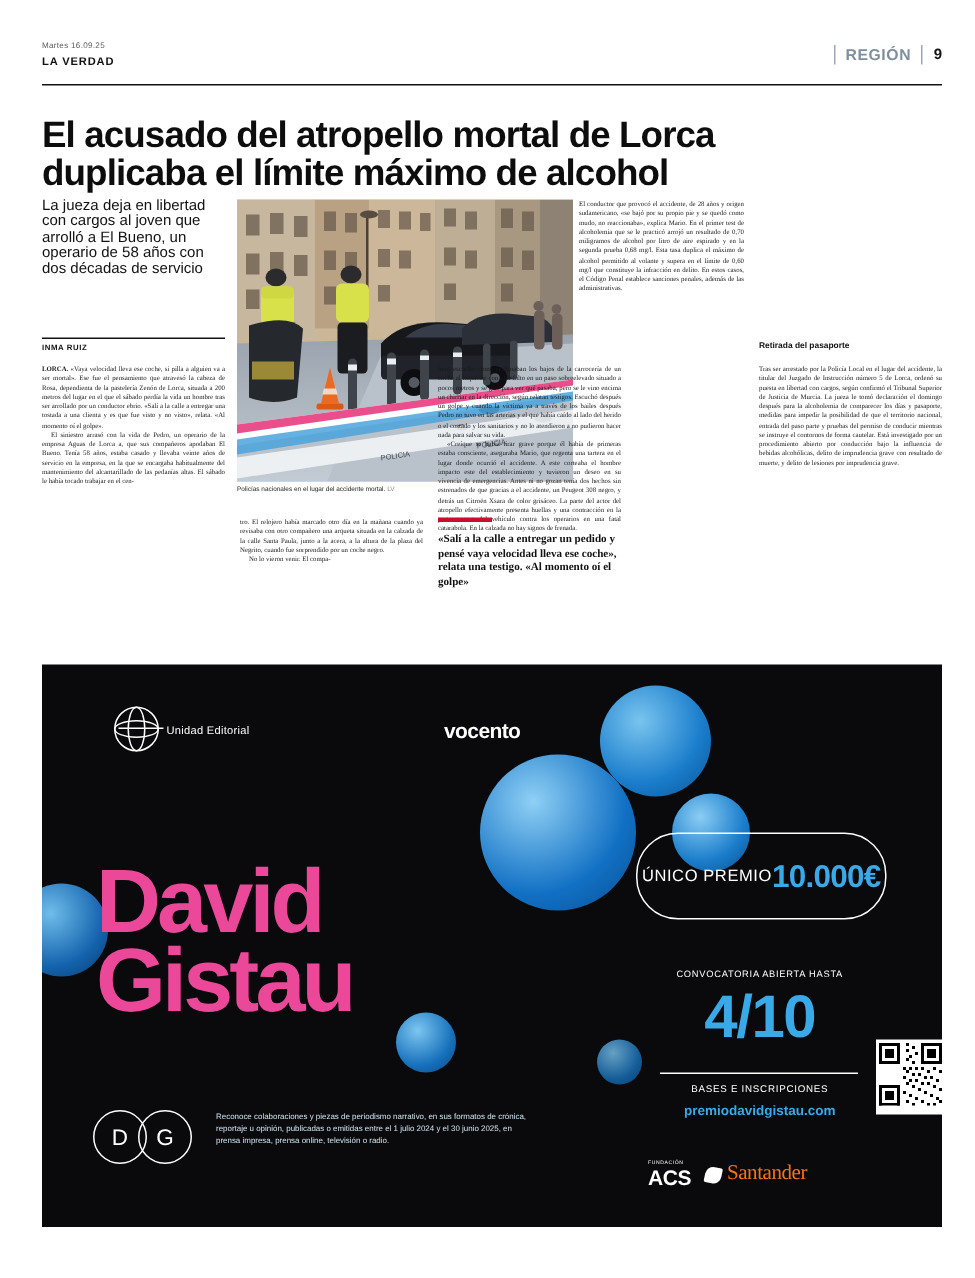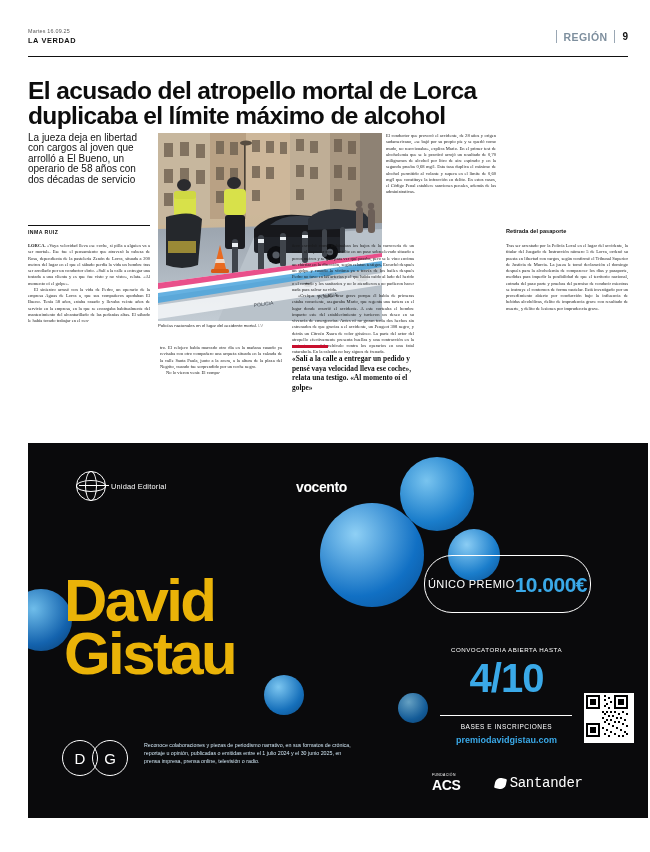--- a/index.html
+++ b/index.html
@@ -49,35 +49,35 @@
 
   
   .pullq{position:absolute;left:292px;top:345px;width:122px;}
   .pullq .bar{width:36px;height:3.2px;background:#c8102e;margin-bottom:6px;}
   .pullq .txt{font-family:"Liberation Serif",serif;font-weight:bold;font-size:7.4px;line-height:9.6px;color:#111;}
 
   .subhead{position:absolute;left:506px;top:228px;width:122px;
     font-family:"Liberation Sans",sans-serif;font-weight:bold;font-size:5.6px;color:#111;}
 
   
-  .ad{position:absolute;left:28px;top:443px;width:600px;height:375px;background:#0a0a0c;overflow:hidden;padding-left:20px;}
+  .ad{position:absolute;left:28px;top:443px;width:600px;height:375px;background:#0a0a0c;overflow:hidden;}
   .bubble{position:absolute;border-radius:50%;}
   .ad-logo{position:absolute;left:48px;top:28px;display:flex;align-items:center;gap:5px;}
   .globe{width:28px;height:28px;border:1.1px solid #fff;border-radius:50%;position:relative;}
   .globe:before,.globe:after{content:"";position:absolute;border:1.1px solid #fff;border-radius:50%;}
   .globe:before{left:8px;top:-1.1px;width:10px;height:28px;}
   .globe:after{left:-1.1px;top:8px;width:28px;height:10px;border-radius:50%;}
   .globe-bar{position:absolute;left:2px;top:13px;width:30px;height:1.1px;background:#fff;}
   .ue-text{font-family:"Liberation Sans",sans-serif;font-size:7.4px;color:#fff;letter-spacing:.2px;}
   .vocento{position:absolute;left:268px;top:36px;font-family:"Liberation Sans",sans-serif;
     font-weight:bold;font-size:14px;color:#fff;letter-spacing:-.4px;}
   .vi-premio{position:absolute;left:42px;top:84px;font-family:"Liberation Sans",sans-serif;
     font-size:21px;line-height:21px;color:#fff;letter-spacing:.3px;}
   .bigname{position:absolute;left:36px;top:131px;font-family:"Liberation Sans",sans-serif;
-    font-weight:bold;font-size:60px;line-height:53px;color:#eab308;letter-spacing:-2.6px;}
+    font-weight:bold;font-size:60px;line-height:53px;color:#ec4899;letter-spacing:-2.6px;}
   .dg{position:absolute;left:34px;top:297px;display:flex;}
   .dg div{width:34px;height:34px;border:1px solid #fff;border-radius:50%;
     display:flex;align-items:center;justify-content:center;
     font-family:"Liberation Sans",sans-serif;font-size:15px;color:#fff;}
   .dg div+div{margin-left:-6px;}
   .ad-desc{position:absolute;left:116px;top:298px;width:210px;
     font-family:"Liberation Sans",sans-serif;font-size:5.3px;line-height:8.2px;color:#cfe4f2;}
   .prize{position:absolute;left:396px;top:112px;width:165px;height:56px;
     border:1px solid #fff;border-radius:28px;display:flex;flex-direction:row;
     align-items:center;justify-content:center;}
@@ -88,24 +88,24 @@
     font-family:"Liberation Sans",sans-serif;font-size:6.2px;color:#fff;letter-spacing:.5px;}
   .bigdate{position:absolute;left:396px;top:213px;width:165px;text-align:center;
     font-family:"Liberation Sans",sans-serif;font-weight:bold;font-size:40px;color:#3aa9e8;letter-spacing:-1px;}
   .sep{position:absolute;left:412px;top:272px;width:132px;height:1px;background:#fff;}
   .bases{position:absolute;left:396px;top:280px;width:165px;text-align:center;
     font-family:"Liberation Sans",sans-serif;font-size:6.5px;color:#fff;letter-spacing:.5px;}
   .url{position:absolute;left:396px;top:292px;width:165px;text-align:center;
     font-family:"Liberation Sans",sans-serif;font-weight:bold;font-size:9px;color:#3aa9e8;}
   .qr{position:absolute;left:556px;top:250px;width:46px;height:46px;background:#fff;padding:2px;}
   .qr svg{display:block;}
-  .sponsors{position:absolute;left:404px;top:330px;display:flex;align-items:center;gap:34px;}
+  .sponsors{position:absolute;left:404px;top:330px;display:flex;align-items:center;gap:9px;}
   .acs{font-family:"Liberation Sans",sans-serif;font-weight:bold;font-size:14px;color:#fff;letter-spacing:-.3px;}
   .acs .small{display:block;font-size:3.4px;font-weight:normal;letter-spacing:.4px;}
-  .sant{display:flex;align-items:center;gap:4px;font-family:Liberation Mono, monospace;font-size:14px;color:#ffffff;letter-spacing:-.3px;}
+  .sant{display:flex;align-items:center;gap:4px;font-family:Liberation Serif, serif;font-size:14px;color:#f97316;letter-spacing:-.3px;}
   .flame{width:11px;height:11px;background:#fff;border-radius:50% 10% 50% 10%;transform:rotate(12deg);}
 </style>
 </head>
 <body>
 
 <div class="page">
 
   <div class="masthead">
     <div class="date-line">Martes 16.09.25</div>
     <div class="paper-name">LA VERDAD</div>

